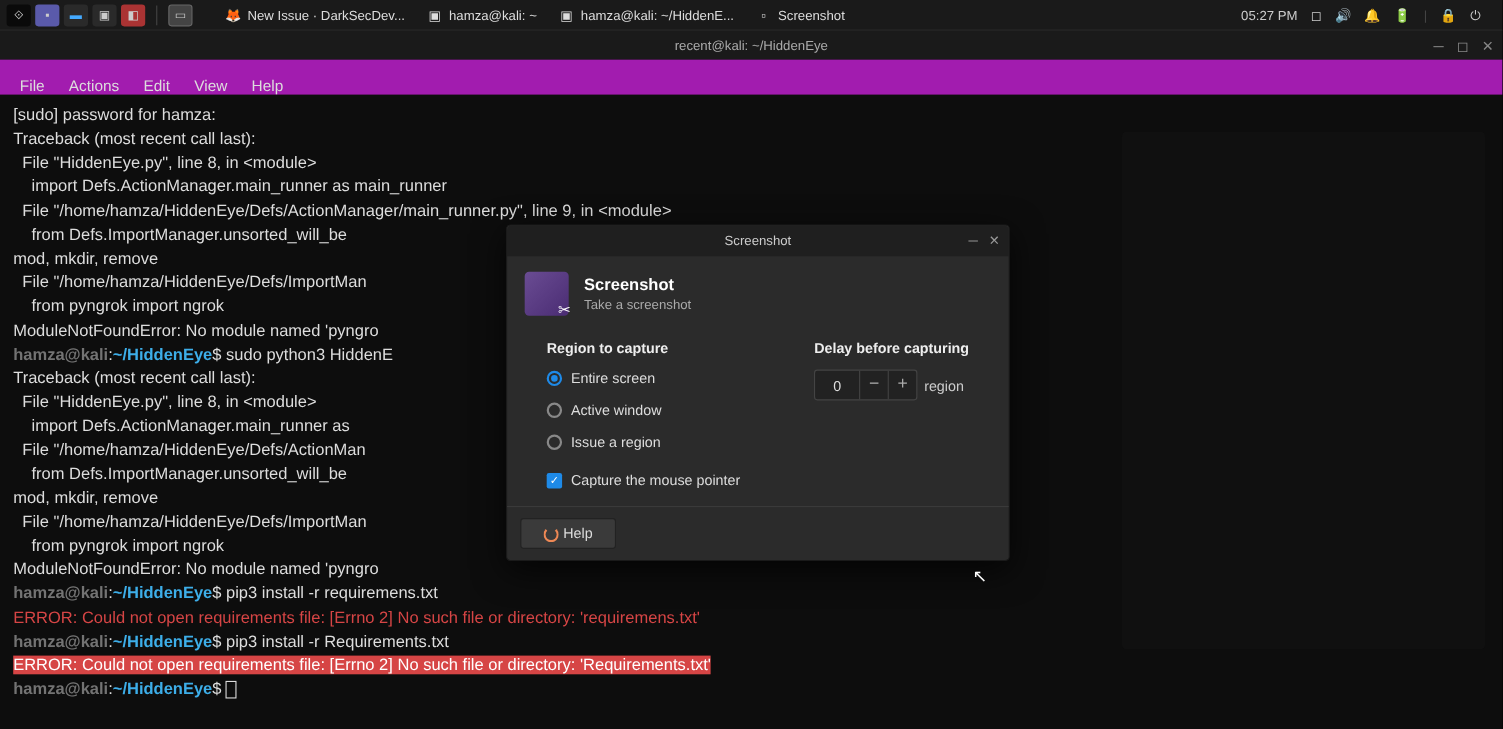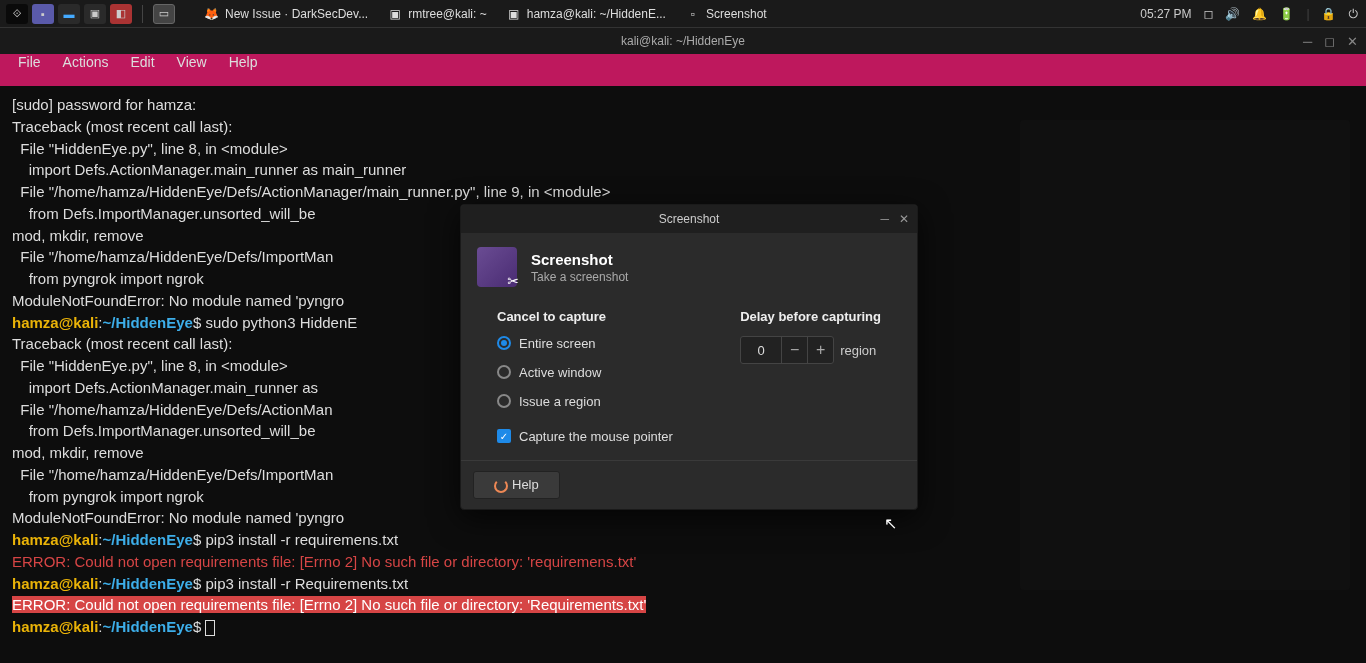--- a/index.html
+++ b/index.html
@@ -5,46 +5,46 @@
 *{margin:0;padding:0;box-sizing:border-box;font-family:sans-serif}
 body{width:1366px;height:663px;background:#000;overflow:hidden;position:relative}
 .topbar{height:28px;background:#1a1a1a;display:flex;align-items:center;color:#ccc;font-size:12px;border-bottom:1px solid #333}
 .topbar-left{display:flex;align-items:center;gap:4px;padding-left:6px}
 .topbar-icon{width:22px;height:20px;background:#2a2a2a;border-radius:3px;display:flex;align-items:center;justify-content:center;font-size:11px}
 .topbar-icon.kali{background:#0a0a0a}
 .topbar-icon.active{background:#444;border:1px solid #666}
 .taskbar-items{display:flex;align-items:center;gap:0;margin-left:20px;flex:1}
 .task-item{display:flex;align-items:center;gap:6px;padding:4px 10px;color:#ddd;font-size:12px;cursor:pointer}
 .task-icon{width:14px;height:14px;display:flex;align-items:center;justify-content:center}
-.topbar-right{display:flex;align-items:center;gap:12px;padding-right:8px;font-size:12px}
+.topbar-right{display:flex;align-items:center;gap:12px;padding-right:20px;font-size:12px}
 .window{position:absolute;left:0;top:28px;right:0;bottom:0;background:#0d0d0d}
 .window-title{height:26px;background:#1a1a1a;display:flex;align-items:center;justify-content:center;color:#aaa;font-size:12px;position:relative}
 .window-controls{position:absolute;right:8px;display:flex;gap:12px;color:#888;font-size:13px}
-.menubar{height:32px;background:#be185d;display:flex;align-items:flex-start;gap:22px;padding-left:18px}
+.menubar{height:32px;background:#a21caf;display:flex;align-items:flex-end;gap:22px;padding-left:18px}
 .menu-item{color:#ddd;font-size:14px;cursor:pointer}
 .terminal{padding:8px 12px;font-family:'Courier New',monospace;font-size:15px;color:#ddd;line-height:1.45;white-space:pre;overflow:hidden}
-.prompt-user{color:#eab308;font-weight:bold}
+.prompt-user{color:#737373;font-weight:bold}
 .prompt-sym{color:#ddd}
 .tilde{color:#3daee9;font-weight:bold}
 .error-red{color:#d64545}
 .error-highlight{background:#d64545;color:#fff}
 .cursor-box{display:inline-block;width:10px;height:16px;border:1px solid #ddd;vertical-align:middle}
 .dialog{position:absolute;left:460px;top:204px;width:458px;background:#2b2b2b;border:1px solid #1a1a1a;border-radius:4px;box-shadow:0 8px 30px rgba(0,0,0,.7)}
 .dialog-titlebar{height:28px;background:#1f1f1f;display:flex;align-items:center;justify-content:center;color:#ccc;font-size:12px;position:relative;border-radius:4px 4px 0 0}
 .dialog-close{position:absolute;right:8px;display:flex;gap:10px;color:#999;font-size:12px}
 .dialog-header{display:flex;align-items:center;gap:14px;padding:14px 16px}
 .dialog-icon{width:40px;height:40px;background:linear-gradient(135deg,#6a4c93,#4a2c73);border-radius:4px;position:relative;display:flex;align-items:flex-end;justify-content:flex-end}
 .dialog-icon::after{content:"✂";font-size:14px;color:#fff;position:absolute;bottom:-2px;right:-2px}
 .dialog-title{color:#fff;font-size:15px;font-weight:bold}
 .dialog-sub{color:#aaa;font-size:12px;margin-top:2px}
 .dialog-body{padding:8px 36px 16px;color:#ddd;font-size:13px}
 .body-row{display:flex;gap:40px}
 .section-label{font-weight:bold;font-size:13px;margin-bottom:12px;color:#eee}
 .radio-group{display:flex;flex-direction:column;gap:14px}
-.radio-item{display:flex;align-items:flex-start;gap:8px;cursor:pointer}
+.radio-item{display:flex;align-items:flex-end;gap:8px;cursor:pointer}
 .radio{width:14px;height:14px;border-radius:50%;border:2px solid #888;display:flex;align-items:center;justify-content:center}
 .radio.checked{border-color:#1e8ae8}
 .radio.checked::after{content:"";width:6px;height:6px;background:#1e8ae8;border-radius:50%}
 .checkbox{width:14px;height:14px;background:#1e8ae8;border-radius:2px;display:flex;align-items:center;justify-content:center;color:#fff;font-size:10px}
 .delay-box{display:flex;align-items:center;gap:6px}
 .spinner{display:flex;align-items:center;background:#222;border:1px solid #444;border-radius:3px;height:28px}
 .spinner-val{width:40px;text-align:center;color:#ddd;font-size:13px}
 .spinner-btn{width:26px;height:26px;display:flex;align-items:center;justify-content:center;color:#aaa;font-size:16px;cursor:pointer;border-left:1px solid #444}
 .dialog-footer{display:flex;justify-content:space-between;padding:10px 12px;border-top:1px solid #3a3a3a}
 .btn{background:#3a3a3a;border:1px solid #222;color:#ddd;padding:5px 20px;border-radius:3px;font-size:13px;cursor:pointer}
@@ -66,21 +66,21 @@
     <div style="width:1px;height:18px;background:#444;margin:0 6px"></div>
     <div class="topbar-icon active">▭</div>
   </div>
   <div class="taskbar-items" id="taskbar">
       <div class="task-item">
         <span class="task-icon">🦊</span>
         <span>New Issue · DarkSecDev...</span>
       </div>
       <div class="task-item">
         <span class="task-icon">▣</span>
-        <span>rmtree@kali: ~</span>
+        <span>hamza@kali: ~</span>
       </div>
       <div class="task-item">
         <span class="task-icon">▣</span>
         <span>hamza@kali: ~/HiddenE...</span>
       </div>
       <div class="task-item">
         <span class="task-icon">▫</span>
         <span>Screenshot</span>
       </div>
     </div>
@@ -91,21 +91,21 @@
     <span>🔔</span>
     <span>🔋</span>
     <span style="color:#444">|</span>
     <span>🔒</span>
     <span>⏻</span>
   </div>
 </div>
 
 <div class="window">
   <div class="window-title">
-    <span>kali@kali: ~/HiddenEye</span>
+    <span>recent@kali: ~/HiddenEye</span>
     <div class="window-controls">
       <span>─</span>
       <span>◻</span>
       <span>✕</span>
     </div>
   </div>
   <div class="menubar" id="menubar">
       <span class="menu-item">File</span>
       <span class="menu-item">Actions</span>
       <span class="menu-item">Edit</span>
@@ -127,21 +127,21 @@
   <div class="dialog-header">
     <div class="dialog-icon"></div>
     <div>
       <div class="dialog-title">Screenshot</div>
       <div class="dialog-sub">Take a screenshot</div>
     </div>
   </div>
   <div class="dialog-body">
     <div class="body-row">
       <div style="flex:1">
-        <div class="section-label">Cancel to capture</div>
+        <div class="section-label">Region to capture</div>
         <div class="radio-group">
           <label class="radio-item">
               <span class="radio checked"></span>
               <span>Entire screen</span>
             </label>
           <label class="radio-item">
               <span class="radio"></span>
               <span>Active window</span>
             </label>
           <label class="radio-item">

